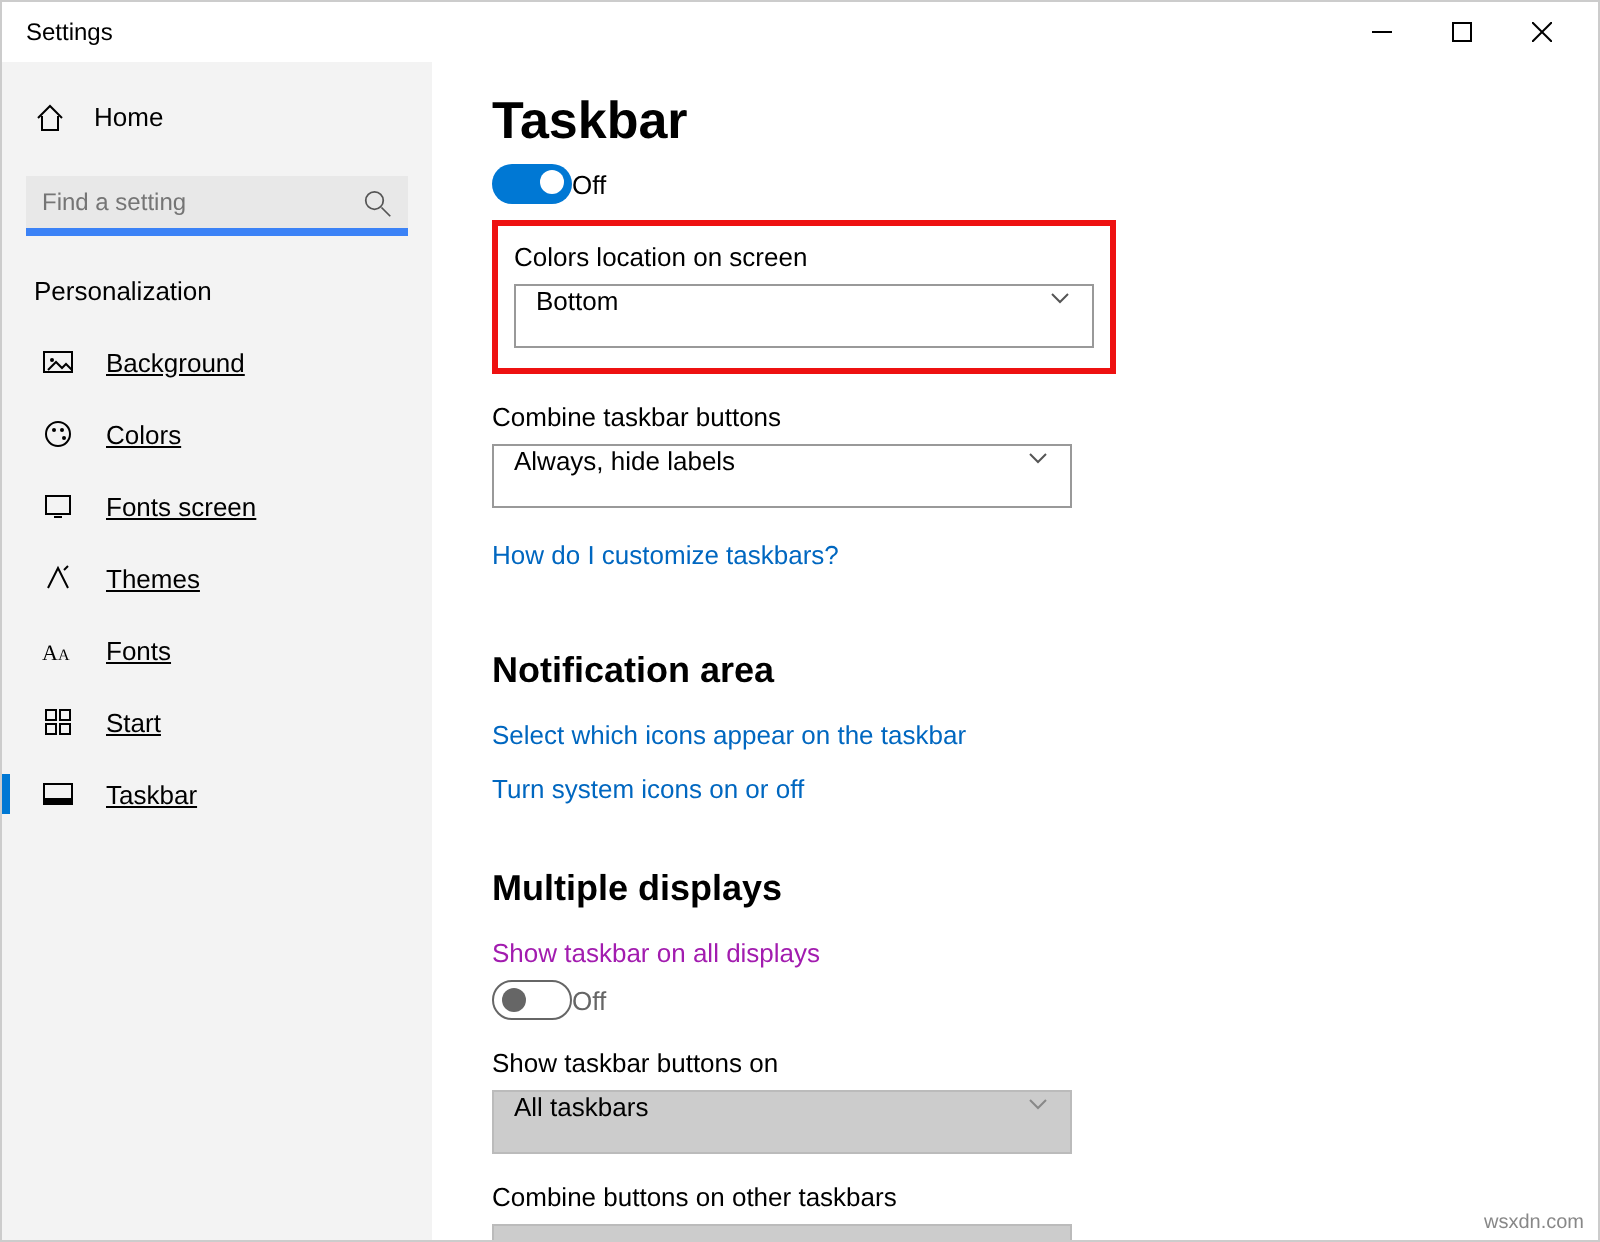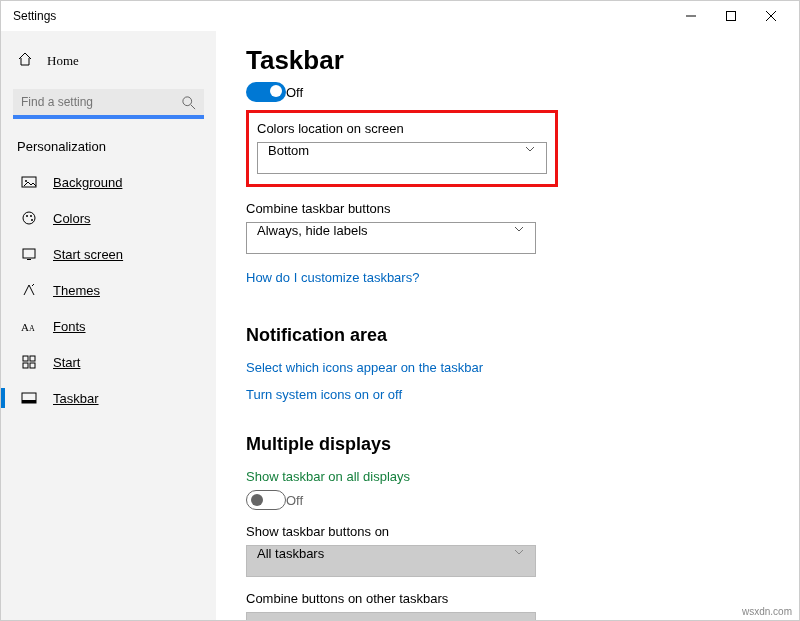--- a/index.html
+++ b/index.html
@@ -4,21 +4,21 @@
 <style>
 * { box-sizing: border-box; margin: 0; padding: 0; }
 body { font-family: "Segoe UI", Arial, sans-serif; font-size: 13px; color: #000; background: #fff; width: 800px; height: 621px; overflow: hidden; position: relative; }
 .window { display: flex; flex-direction: column; height: 100%; border: 1px solid #ccc; }
 .titlebar { height: 30px; display: flex; align-items: center; padding: 0 8px; background: #fff; }
 .titlebar .title { flex: 1; font-size: 12px; color: #000; padding-left: 4px; }
 .titlebar .winbtn { width: 40px; height: 30px; display: flex; align-items: center; justify-content: center; cursor: pointer; }
 .titlebar .winbtn svg { width: 10px; height: 10px; }
 .body { flex: 1; display: flex; overflow: hidden; }
 .sidebar { width: 215px; background: #f3f3f3; display: flex; flex-direction: column; padding-top: 10px; }
-.home { display: flex; align-items: center; gap: 14px; padding: 10px 16px; cursor: pointer; font-size: 13px; font-family: Liberation Serif, serif; }
+.home { display: flex; gap: 14px; padding: 10px 16px; cursor: pointer; font-size: 13px; }
 .searchwrap { margin: 8px 12px 12px 12px; position: relative; }
 .search { width: 100%; height: 30px; border: none; border-bottom: 4px solid #3b82f6; background: #e8e8e8; padding: 0 28px 0 8px; font-size: 12px; outline: none; }
 .searchicon { position: absolute; right: 8px; top: 7px; color: #555; }
 .cat { font-weight: 400; font-size: 13px; padding: 8px 16px 10px 16px; }
 .navitems { display: flex; flex-direction: column; }
 .navitem { display: flex; align-items: center; gap: 16px; padding: 10px 16px 10px 20px; cursor: pointer; font-size: 13px; color: #000; position: relative; text-decoration: underline; }
 .navitem.active::before { content: ""; position: absolute; left: 0; top: 8px; bottom: 8px; width: 4px; background: #0078d4; }
 .navitem .ico { width: 16px; height: 16px; display: flex; align-items: center; justify-content: center; color: #000; }
 .main { flex: 1; padding: 8px 30px 20px 30px; overflow-y: auto; }
 h1 { font-size: 26px; font-weight: 600; margin: 6px 0 6px 0; }
@@ -31,21 +31,21 @@
 .toggle.off .knob { left: 4px; background: #666; }
 .toggle-label { font-size: 13px; color: #666; }
 .label { font-size: 13px; margin: 14px 0 6px 0; }
 .select { width: 290px; height: 32px; border: 1px solid #999; background: #fff; display: flex; justify-content: space-between; padding: 0 10px; font-size: 13px; cursor: pointer; }
 .select.disabled { background: #ccc; color: #000; border-color: #bbb; cursor: default; }
 .select .chev { color: #555; }
 .highlight { border: 3px solid #e11; padding: 6px 8px 10px 8px; margin-top: 8px; width: 312px; }
 .highlight .label { margin-top: 2px; }
 .link { color: #0067c0; font-size: 13px; margin: 16px 0; cursor: pointer; display: inline-block; }
 h2 { font-size: 18px; font-weight: 600; margin: 24px 0 10px 0; }
-.greyed { color: #15803d; }
+.greyed { color: #a21caf; }
 .watermark { position: absolute; bottom: 4px; right: 8px; font-size: 10px; color: #888; }
 </style>
 </head>
 <body>
 
 <div class="window">
   <div class="titlebar">
     <span class="title">Settings</span>
     <div class="winbtn">
         <svg viewBox="0 0 10 10">
@@ -103,21 +103,21 @@
             </span>
           <span>Colors</span>
         </div>
         <div class="navitem">
           <span class="ico">
               <svg width="16" height="16" viewBox="0 0 16 16">
                 <rect x="2" y="3" width="12" height="9" fill="none" stroke="#000"></rect>
                 <rect x="6" y="13" width="4" height="1" fill="#000"></rect>
               </svg>
             </span>
-          <span>Start screen</span>
+          <span>Fonts screen</span>
         </div>
         <div class="navitem">
           <span class="ico">
               <svg width="16" height="16" viewBox="0 0 16 16">
                 <path d="M3 13 L8 3 L13 13 M11 4 L13 2" fill="none" stroke="#000"></path>
               </svg>
             </span>
           <span>Themes</span>
         </div>
         <div class="navitem">

